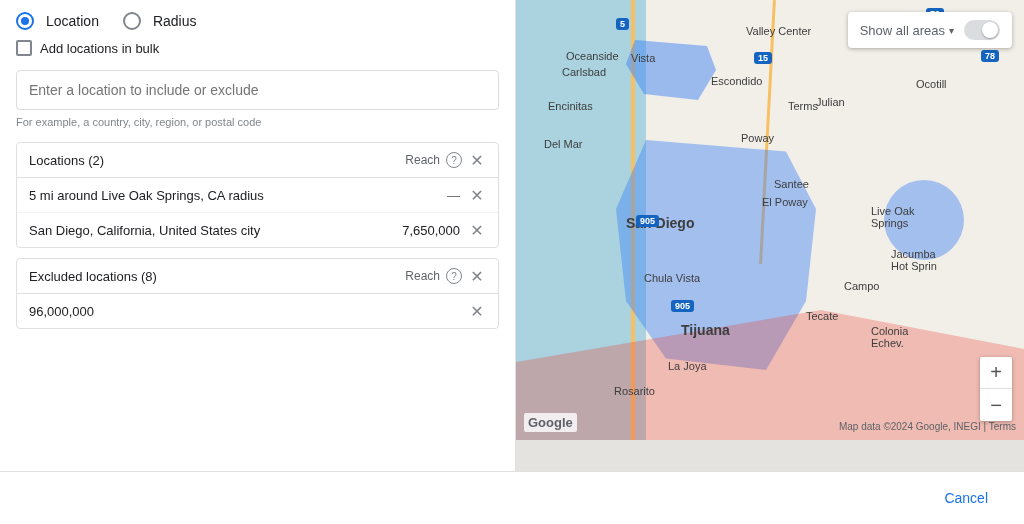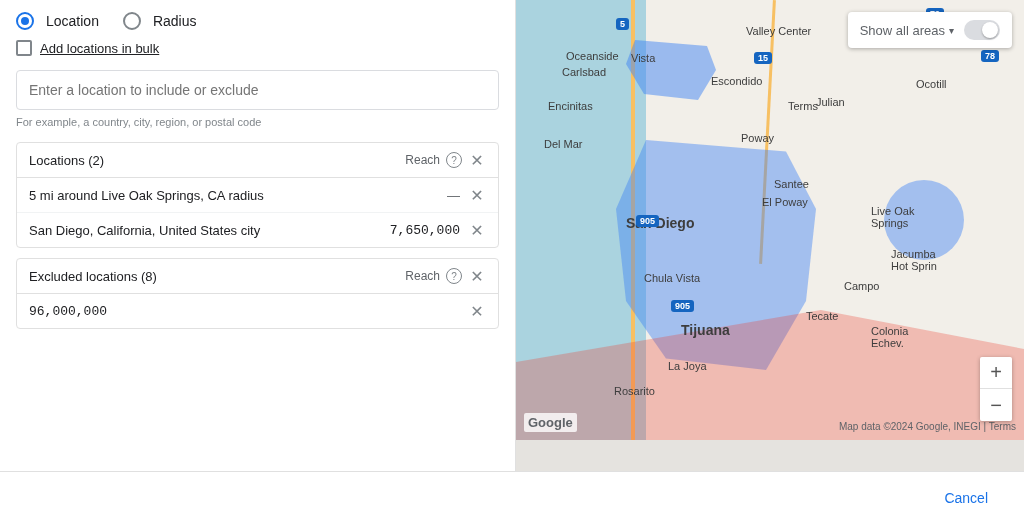--- a/index.html
+++ b/index.html
@@ -73,21 +73,20 @@
       width: 16px;
       height: 16px;
       border: 2px solid #80868b;
       border-radius: 2px;
       background: #fff;
     }
 
     .checkbox-label {
       font-size: 13px;
       color: #202124;
-      text-decoration: underline;
     }
 
     .search-input-container {
       border: 1px solid #dadce0;
       border-radius: 4px;
       padding: 10px 12px;
       margin-bottom: 6px;
     }
 
     .search-input {
@@ -174,21 +173,20 @@
 
     .location-name {
       flex: 1;
       font-size: 13px;
     }
 
     .location-reach {
       font-size: 13px;
       color: #202124;
       margin-right: 8px;
-      font-family: Liberation Mono, monospace;
     }
 
     .dash {
       color: #5f6368;
       margin-right: 8px;
     }
 
     
     .right-panel {
       flex: 1;

